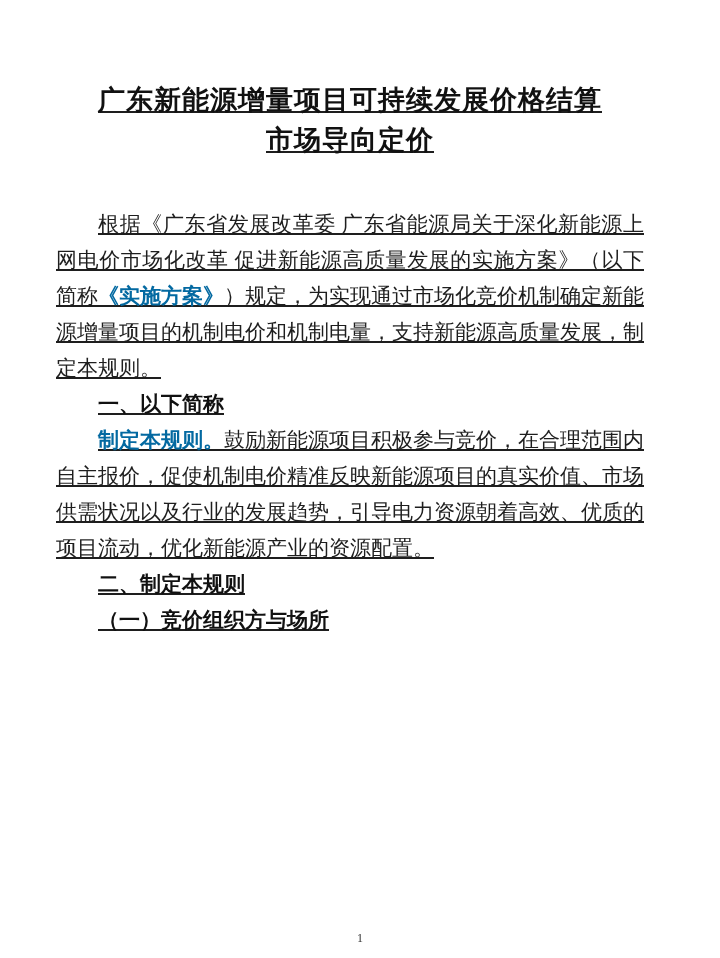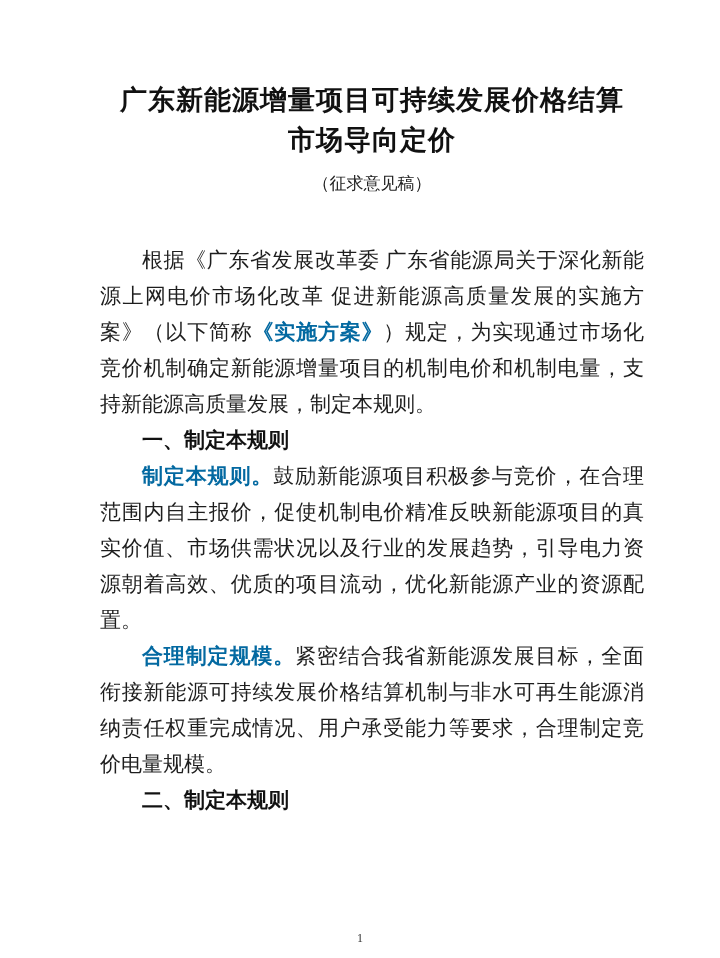--- a/index.html
+++ b/index.html
@@ -12,22 +12,23 @@
     background: #ffffff;
     color: #1e1e1e;
     font-family: "Liberation Serif", "DejaVu Serif", serif;
     position: relative;
     overflow: hidden;
   }
   .page {
     box-sizing: border-box;
     width: 720px;
     height: 958px;
-    padding: 80px 76px 0 100px;
+    padding: 80px 76px 0 56px;
     position: relative;
+    text-decoration: underline;
   }
   .doc-title {
     margin: 0;
     text-align: center;
     font-size: 27px;
     line-height: 40px;
     font-weight: 700;
     color: #111111;
     letter-spacing: 1px;
   }
@@ -71,33 +72,32 @@
 </head>
 <body>
 
 <div class="page">
 
   <h1 class="doc-title">
     <span>广东新能源增量项目可持续发展价格结算</span><br>
     <span>市场导向定价</span>
   </h1>
 
-  <div class="doc-subtitle">（征求意见稿）</div>
 
   <div class="body-text">
 
     <p class="para"><span>根据《广东省发展改革委 广东省能源局关于深化新能源上网电价市场化改革 促进新能源高质量发展的实施方案》（以下简称</span><span class="bold">《实施方案》</span><span>）规定，为实现通过市场化竞价机制确定新能源增量项目的机制电价和机制电量，支持新能源高质量发展，制定本规则。</span></p>
 
-    <p class="para heading">一、制定本规则</p>
+    <p class="para heading">一、以下简称</p>
 
     <p class="para"><span class="bold">制定本规则。</span><span>鼓励新能源项目积极参与竞价，在合理范围内自主报价，促使机制电价精准反映新能源项目的真实价值、市场供需状况以及行业的发展趋势，引导电力资源朝着高效、优质的项目流动，优化新能源产业的资源配置。</span></p>
 
-    <p class="para"><span class="bold">合理制定规模。</span><span>紧密结合我省新能源发展目标，全面衔接新能源可持续发展价格结算机制与非水可再生能源消纳责任权重完成情况、用户承受能力等要求，合理制定竞价电量规模。</span></p>
 
 
     <p class="para heading">二、制定本规则</p>
 
+    <p class="para heading">（一）竞价组织方与场所</p>
 
   </div>
 
   <div class="page-number">1</div>
 
 </div>
 
 </body></html>

